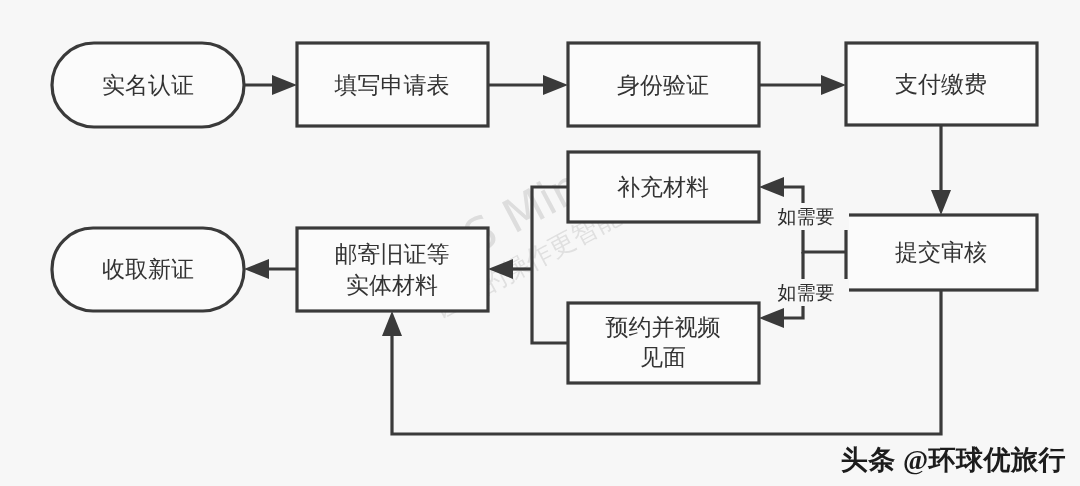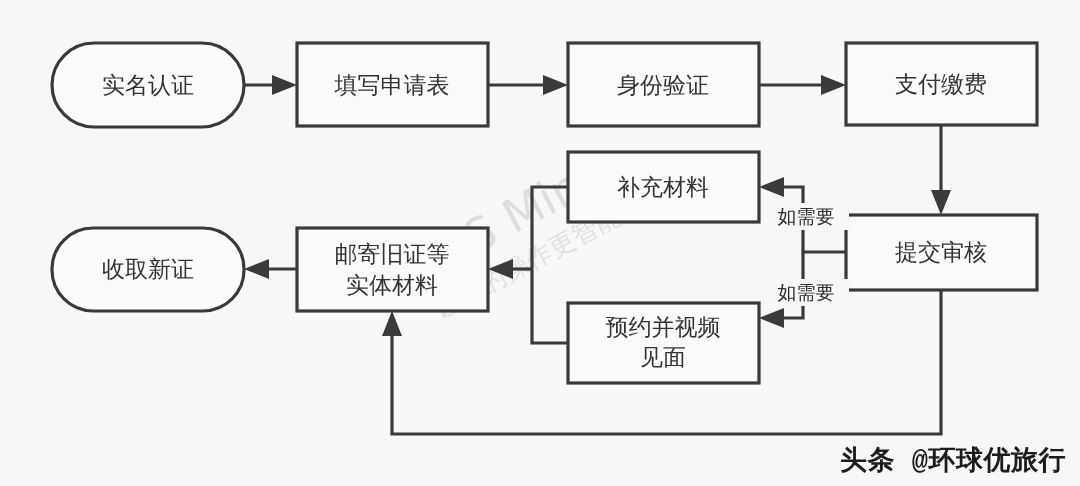--- a/index.html
+++ b/index.html
@@ -63,21 +63,21 @@
   .watermark-sub {
     fill: #dcdcdc;
     font-family: "DejaVu Sans", "Liberation Sans", sans-serif;
     font-size: 26px;
     opacity: 0.85;
   }
   .credit {
     position: absolute;
     right: 14px;
     bottom: 8px;
-    font-family: Liberation Mono, monospace;
+    font-family: Liberation Serif, serif;
     font-size: 27px;
     font-weight: bold;
     color: #1c1c1c;
     letter-spacing: 0.5px;
     white-space: nowrap;
   }
 </style>
 </head>
 <body>
 

